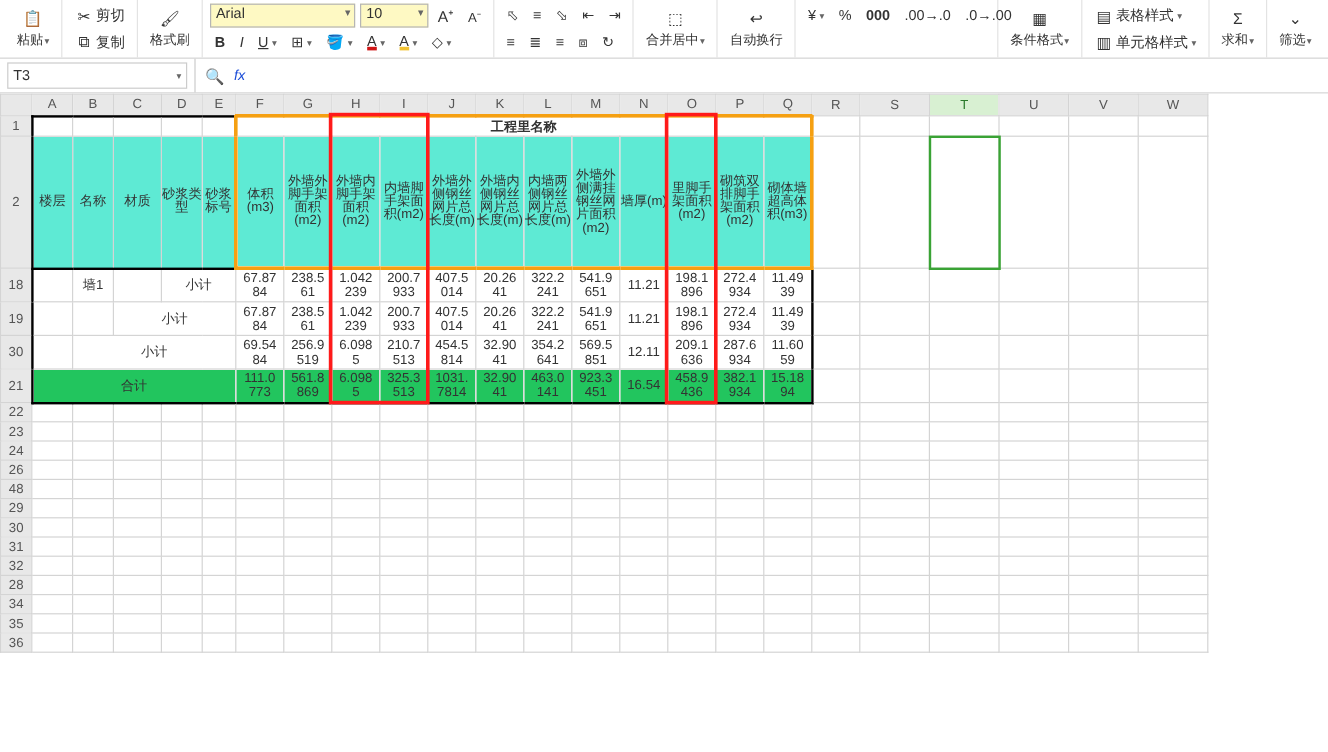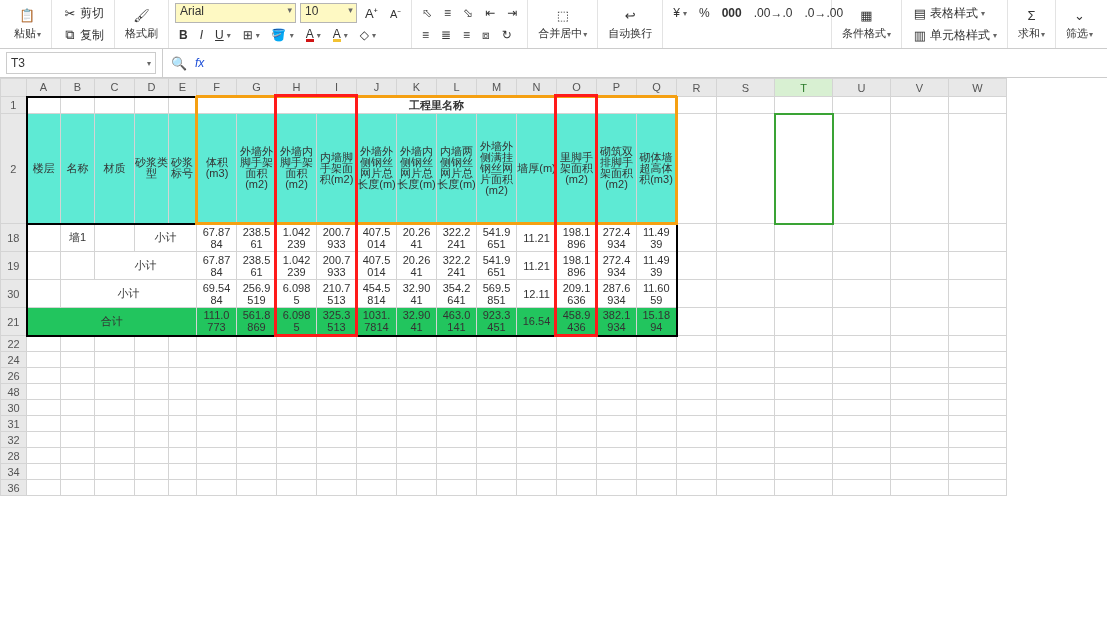--- a/index.html
+++ b/index.html
@@ -449,20 +449,46 @@
           <td class="normal"></td>
           <td class="normal"></td>
           <td class="normal"></td>
           <td class="normal"></td>
           <td class="normal"></td>
           <td class="normal"></td>
           <td class="normal"></td>
           <td class="normal"></td>
         </tr>
         <tr style="height:16px">
+          <th class="rowh">23</th>
+          <td class="normal"></td>
+          <td class="normal"></td>
+          <td class="normal"></td>
+          <td class="normal"></td>
+          <td class="normal"></td>
+          <td class="normal"></td>
+          <td class="normal"></td>
+          <td class="normal"></td>
+          <td class="normal"></td>
+          <td class="normal"></td>
+          <td class="normal"></td>
+          <td class="normal"></td>
+          <td class="normal"></td>
+          <td class="normal"></td>
+          <td class="normal"></td>
+          <td class="normal"></td>
+          <td class="normal"></td>
+          <td class="normal"></td>
+          <td class="normal"></td>
+          <td class="normal"></td>
+          <td class="normal"></td>
+          <td class="normal"></td>
+          <td class="normal"></td>
+        </tr>
+        <tr style="height:16px">
           <th class="rowh">24</th>
           <td class="normal"></td>
           <td class="normal"></td>
           <td class="normal"></td>
           <td class="normal"></td>
           <td class="normal"></td>
           <td class="normal"></td>
           <td class="normal"></td>
           <td class="normal"></td>
           <td class="normal"></td>
@@ -527,20 +553,46 @@
           <td class="normal"></td>
           <td class="normal"></td>
           <td class="normal"></td>
           <td class="normal"></td>
           <td class="normal"></td>
           <td class="normal"></td>
           <td class="normal"></td>
           <td class="normal"></td>
         </tr>
         <tr style="height:16px">
+          <th class="rowh">29</th>
+          <td class="normal"></td>
+          <td class="normal"></td>
+          <td class="normal"></td>
+          <td class="normal"></td>
+          <td class="normal"></td>
+          <td class="normal"></td>
+          <td class="normal"></td>
+          <td class="normal"></td>
+          <td class="normal"></td>
+          <td class="normal"></td>
+          <td class="normal"></td>
+          <td class="normal"></td>
+          <td class="normal"></td>
+          <td class="normal"></td>
+          <td class="normal"></td>
+          <td class="normal"></td>
+          <td class="normal"></td>
+          <td class="normal"></td>
+          <td class="normal"></td>
+          <td class="normal"></td>
+          <td class="normal"></td>
+          <td class="normal"></td>
+          <td class="normal"></td>
+        </tr>
+        <tr style="height:16px">
           <th class="rowh">30</th>
           <td class="normal"></td>
           <td class="normal"></td>
           <td class="normal"></td>
           <td class="normal"></td>
           <td class="normal"></td>
           <td class="normal"></td>
           <td class="normal"></td>
           <td class="normal"></td>
           <td class="normal"></td>
@@ -632,20 +684,46 @@
           <td class="normal"></td>
           <td class="normal"></td>
           <td class="normal"></td>
           <td class="normal"></td>
           <td class="normal"></td>
           <td class="normal"></td>
           <td class="normal"></td>
         </tr>
         <tr style="height:16px">
           <th class="rowh">34</th>
+          <td class="normal"></td>
+          <td class="normal"></td>
+          <td class="normal"></td>
+          <td class="normal"></td>
+          <td class="normal"></td>
+          <td class="normal"></td>
+          <td class="normal"></td>
+          <td class="normal"></td>
+          <td class="normal"></td>
+          <td class="normal"></td>
+          <td class="normal"></td>
+          <td class="normal"></td>
+          <td class="normal"></td>
+          <td class="normal"></td>
+          <td class="normal"></td>
+          <td class="normal"></td>
+          <td class="normal"></td>
+          <td class="normal"></td>
+          <td class="normal"></td>
+          <td class="normal"></td>
+          <td class="normal"></td>
+          <td class="normal"></td>
+          <td class="normal"></td>
+        </tr>
+        <tr style="height:16px">
+          <th class="rowh">35</th>
           <td class="normal"></td>
           <td class="normal"></td>
           <td class="normal"></td>
           <td class="normal"></td>
           <td class="normal"></td>
           <td class="normal"></td>
           <td class="normal"></td>
           <td class="normal"></td>
           <td class="normal"></td>
           <td class="normal"></td>

